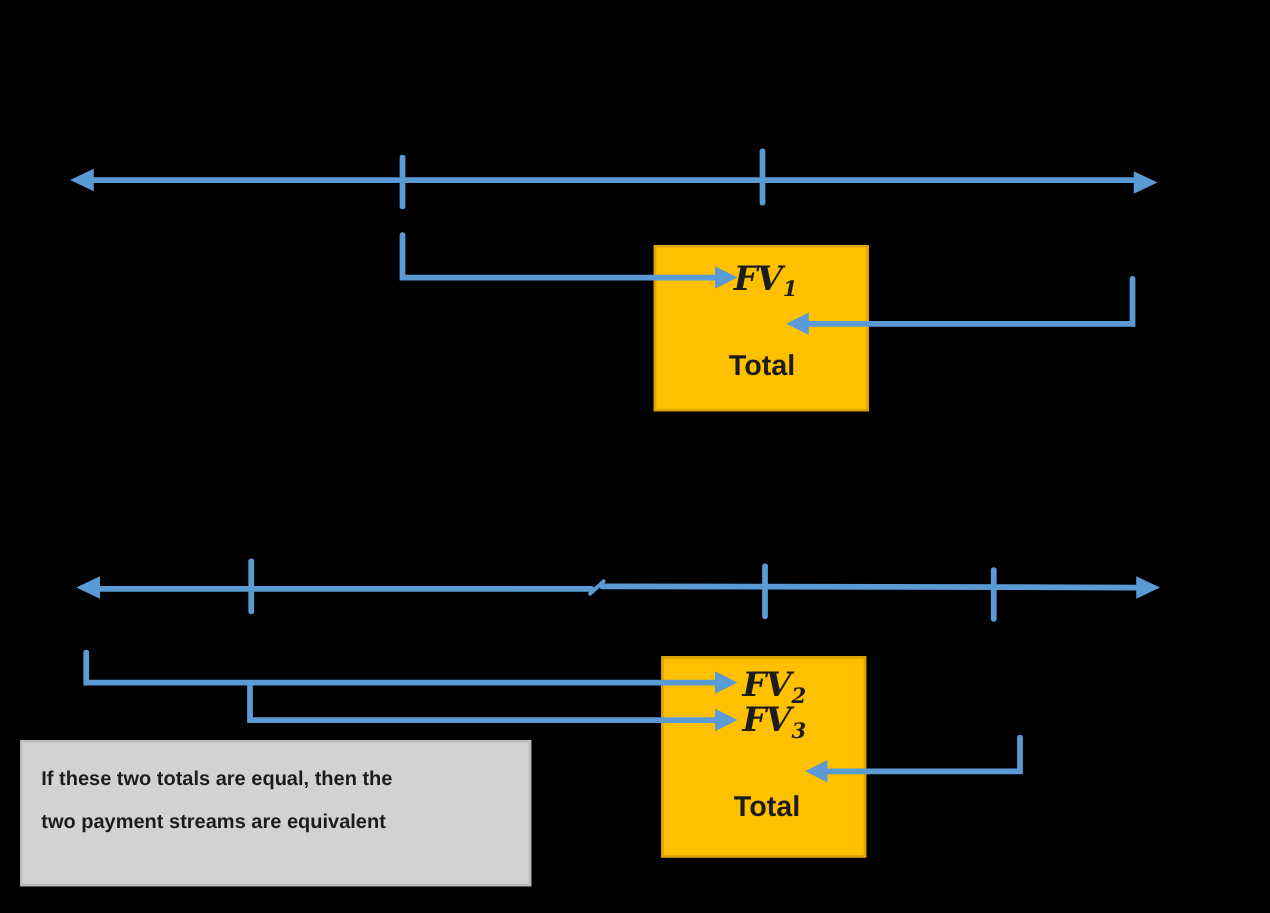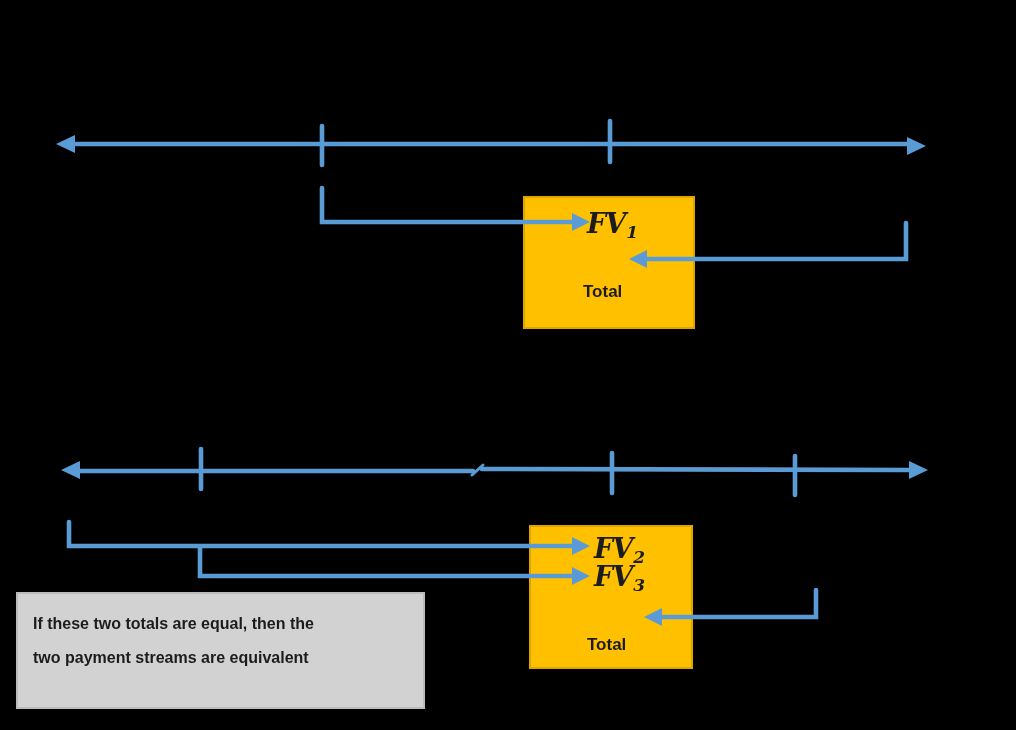--- a/index.html
+++ b/index.html
@@ -10,33 +10,33 @@
   .stage{position:relative;width:1016px;height:730px;background:var(--bg);overflow:hidden;
          font-family:"Liberation Sans",sans-serif;}
   .overlay{position:absolute;left:0;top:0;z-index:3;pointer-events:none;}
   .overlay .stroke{stroke:var(--blue);stroke-width:4.6;fill:none;stroke-linecap:round;}
   .overlay .thin{stroke:var(--blue);stroke-width:3;fill:none;stroke-linecap:round;}
   .overlay .head{fill:var(--blue);stroke:none;}
 
   .box{position:absolute;z-index:2;background:var(--yellow);
        border:2px solid var(--yellow-border);box-sizing:border-box;}
   #box1{left:523px;top:196px;width:172px;height:133px;}
-  #box2{left:529px;top:525px;width:164px;height:144px;}
+  #box2{left:529px;top:525px;width:164px;height:161px;}
 
   .mrow{position:absolute;line-height:30px;white-space:nowrap;color:var(--ink);}
   .mv{font-family:"DejaVu Serif",serif;font-style:italic;font-weight:700;
       font-size:27px;letter-spacing:-1px;color:var(--ink);}
   .msub{font-family:"DejaVu Serif",serif;font-style:italic;font-weight:700;
         font-size:17px;vertical-align:-5px;margin-left:1px;color:var(--ink);}
   .plus{font-family:"Liberation Sans",sans-serif;font-weight:700;font-style:normal;
         font-size:21px;margin-right:5px;color:var(--ink);}
   .plus-raised{position:relative;top:-13px;font-size:20px;margin-right:3px;}
   .usum{display:inline-block;border-bottom:3px solid var(--ink);padding:0 2px 3px 2px;}
   .total{position:absolute;font-family:"Liberation Sans",sans-serif;font-weight:600;
-         font-size:17px;line-height:28px;color:var(--ink);white-space:nowrap;}
+         font-size:23px;line-height:28px;color:var(--ink);white-space:nowrap;}
 
   
   #box1 .r1{left:62px;top:11px;}
   #box1 .r2{left:46px;top:45px;}
   #box1 .total{left:58px;top:80px;}
   
   #box2 .r1{left:63px;top:7px;}
   #box2 .r2{left:63px;top:35px;}
   #box2 .r3{left:45px;top:70px;}
   #box2 .total{left:56px;top:104px;}

